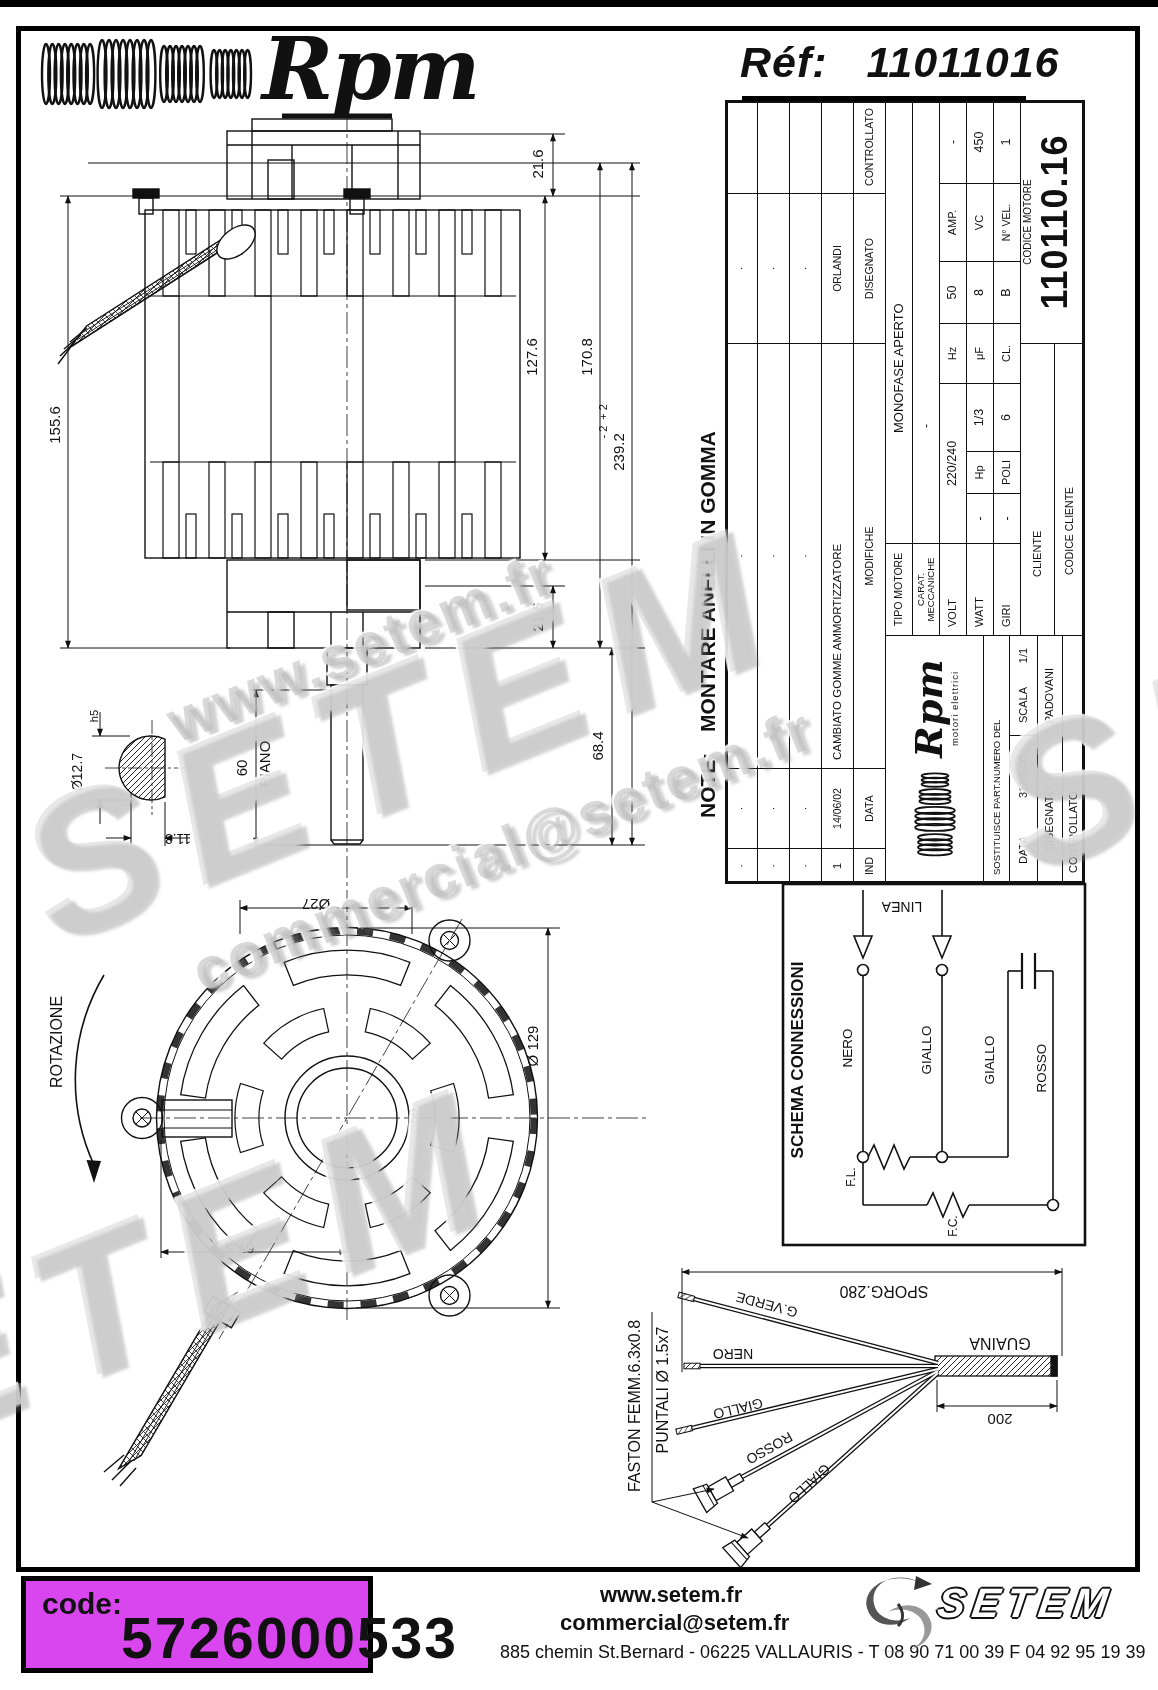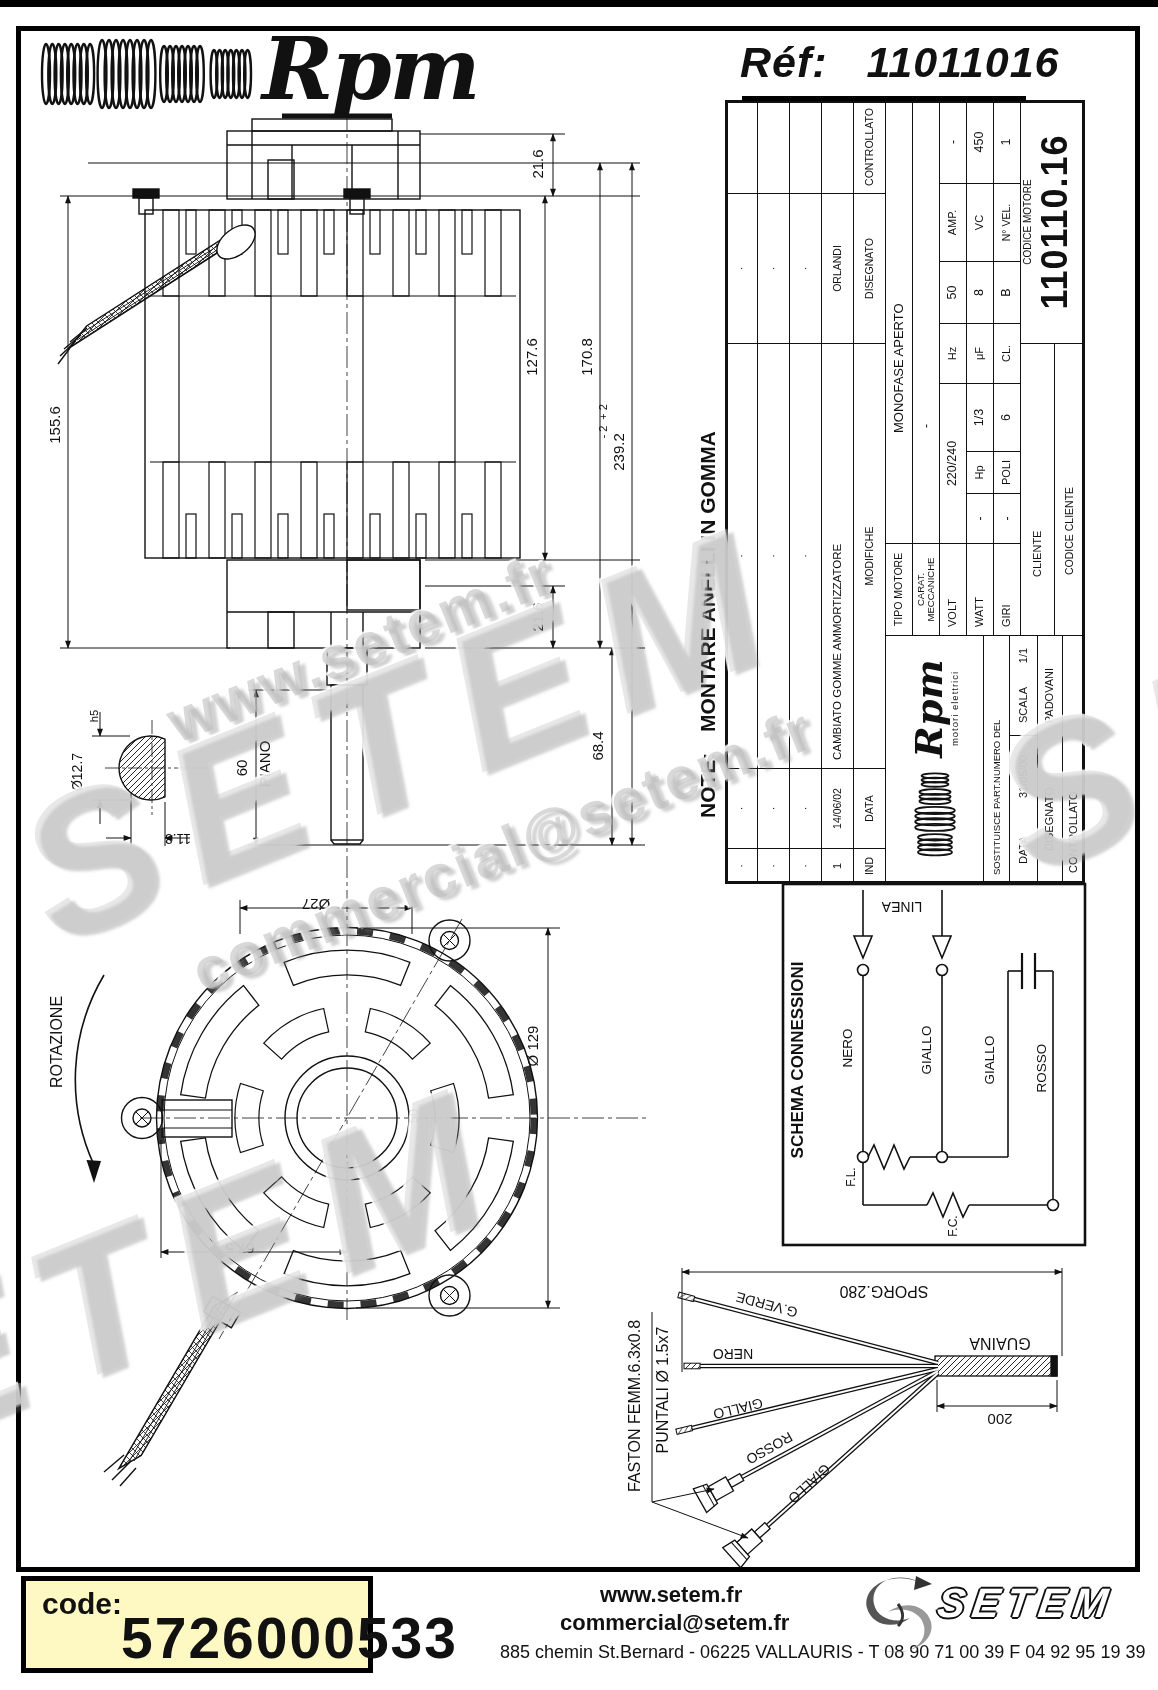--- a/index.html
+++ b/index.html
@@ -27,21 +27,21 @@
   .notelbl{position:absolute;font-weight:bold;font-size:21px;white-space:nowrap;}
   
   .wm{position:absolute;font-weight:bold;color:rgba(185,185,185,.55);
       text-shadow:4px 5px 3px rgba(120,120,120,.35),-2px -2px 1px rgba(255,255,255,.9);
       transform:rotate(-22deg);transform-origin:left center;white-space:nowrap;z-index:4;
       pointer-events:none;}
   .wm.big{font-size:195px;letter-spacing:26px;color:rgba(200,200,200,.42);font-style:italic;}
   .wm.med{font-size:60px;letter-spacing:2px;}
   
   .codebox{position:absolute;left:21px;top:1576px;width:352px;height:97px;border:5px solid #000;
-      box-sizing:border-box;z-index:6;background:#fef9c3;}
+      box-sizing:border-box;z-index:6;background:#d946ef;}
   .codelbl{position:absolute;left:16px;top:6px;font-size:30px;font-weight:bold;}
   .codeval{position:absolute;left:95px;top:24px;font-size:57px;font-weight:bold;letter-spacing:2px;}
   .ftcenter{position:absolute;z-index:6;font-weight:bold;white-space:nowrap;}
   .setemword{position:absolute;left:938px;top:1580px;z-index:6;font-size:41px;font-weight:bold;
       font-style:italic;letter-spacing:7px;color:#fff;transform:skewX(-8deg);
       text-shadow:-2px 0 #111,2px 0 #111,0 -2px #111,0 2px #111,-1px -1px #111,1px 1px #111,-1px 1px #111,1px -1px #111;}
   svg text{font-family:"Liberation Sans",sans-serif;fill:#111;}
 </style>
 </head>
 <body>

